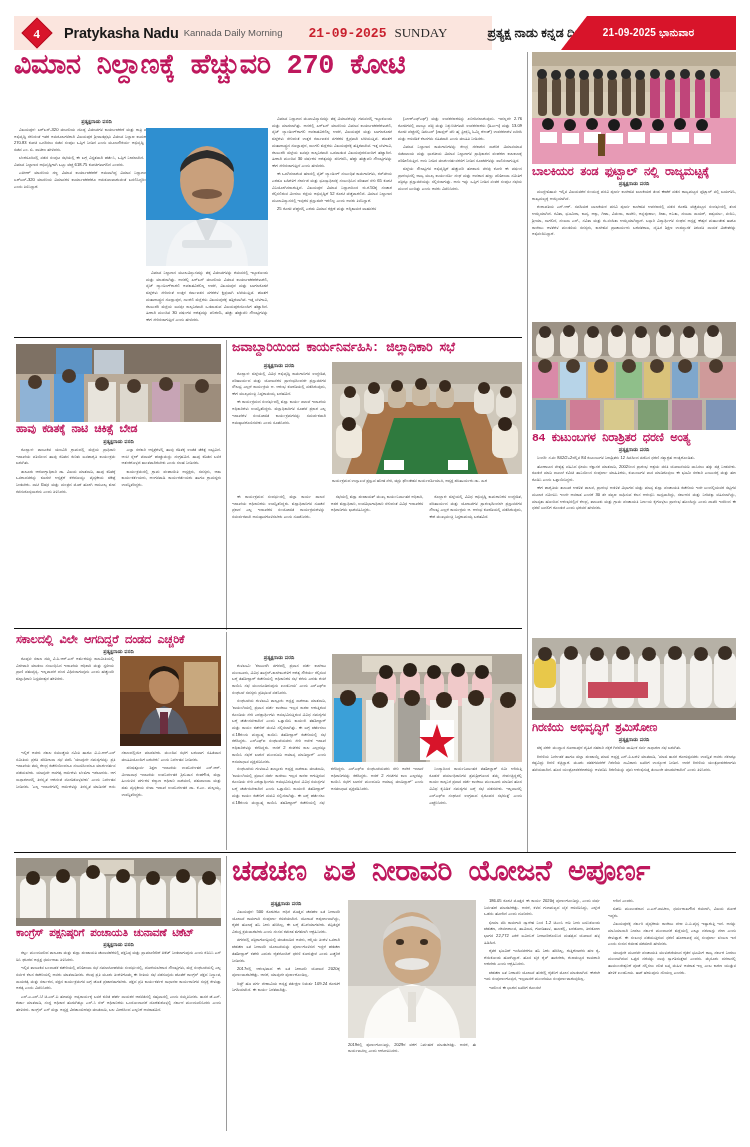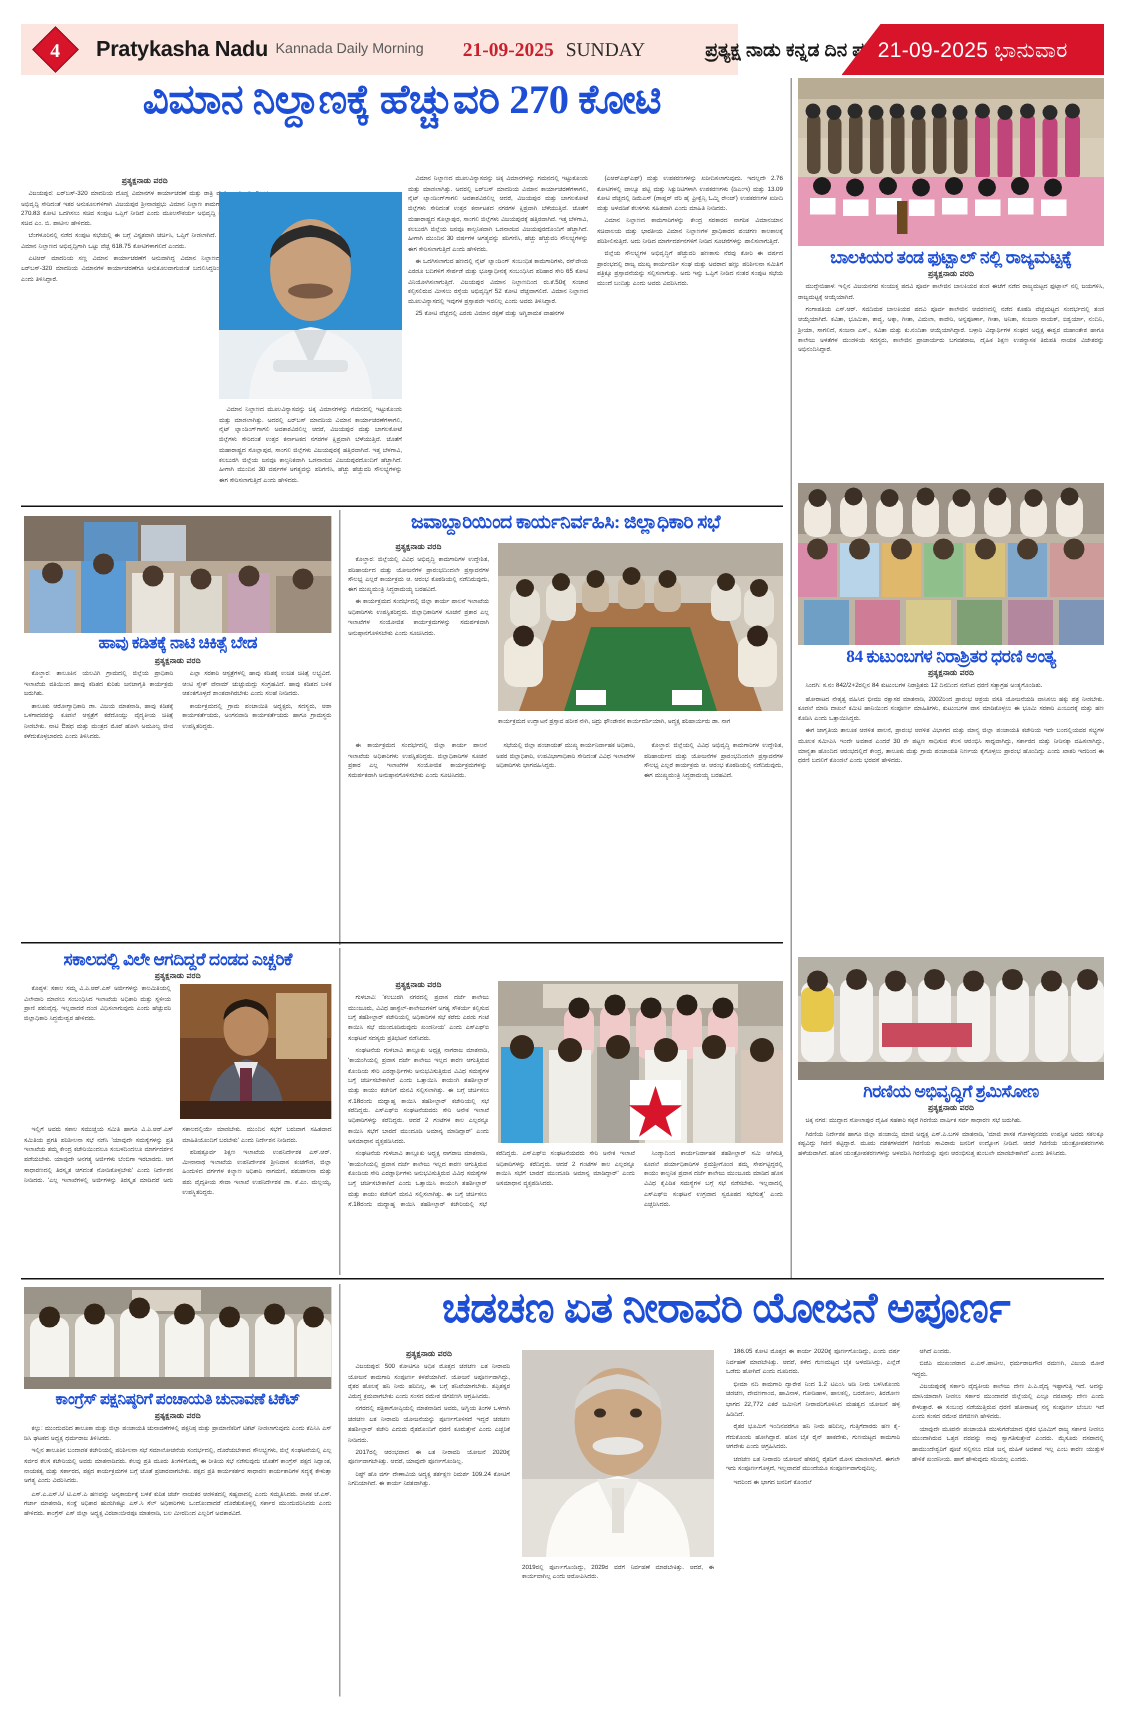--- a/index.html
+++ b/index.html
@@ -35,44 +35,44 @@
   }
   .mast-title {
     margin-left:16px; font-size:14.5px; font-weight:bold; letter-spacing:-0.2px;
     color:#1a1a1a; white-space:nowrap;
   }
   .mast-sub {
     margin-left:5px; font-size:9.5px; color:#5a5a5a; white-space:nowrap; padding-bottom:1px;
   }
   .mast-date {
     margin-left:26px; font-size:13px; font-weight:bold; color:#c9202e;
-    font-family:Liberation Serif, serif; white-space:nowrap;
+    font-family:Liberation Mono, monospace; white-space:nowrap;
   }
   .mast-day {
     margin-left:8px; font-size:13px; color:#2a2a2a;
     font-family:"Liberation Serif", serif; white-space:nowrap;
   }
   .mast-kn {
     margin-left:40px; font-size:12.5px; color:#1a1a1a; white-space:nowrap; font-weight:bold;
   }
   .mast-redtab {
     position:absolute; right:0; top:0; height:34px; width:175px;
     background:#d8142a; color:#fff;
     display:flex; align-items:center; justify-content:center;
     clip-path:polygon(26px 0, 100% 0, 100% 100%, 0 100%);
   }
   .mast-redtab .rt {
-    font-size:14px; font-weight:normal; letter-spacing:0.2px; white-space:nowrap;
+    font-size:10px; font-weight:bold; letter-spacing:0.2px; white-space:nowrap;
   }
 
   
   .hl {
-    font-family:Liberation Serif, serif;
-    font-weight:bold; color:#1d4ed8; line-height:1.08;
-    text-align:center; letter-spacing:-0.3px;
+    font-family:Liberation Mono, monospace;
+    font-weight:bold; color:#be185d; line-height:1.08;
+    text-align:left; letter-spacing:-0.3px;
   }
   .byline {
     text-align:center; font-size:5.1px; font-weight:bold; color:#333;
     margin:2px 0 2px 0; letter-spacing:0.1px;
   }
   .body-txt {
     font-size:4.15px; line-height:1.62; text-align:justify; color:#2b2b2b;
     hyphens:auto; word-spacing:0.2px;
   }
   .body-txt p { margin:0 0 1.5px 0; text-indent:5px; }

